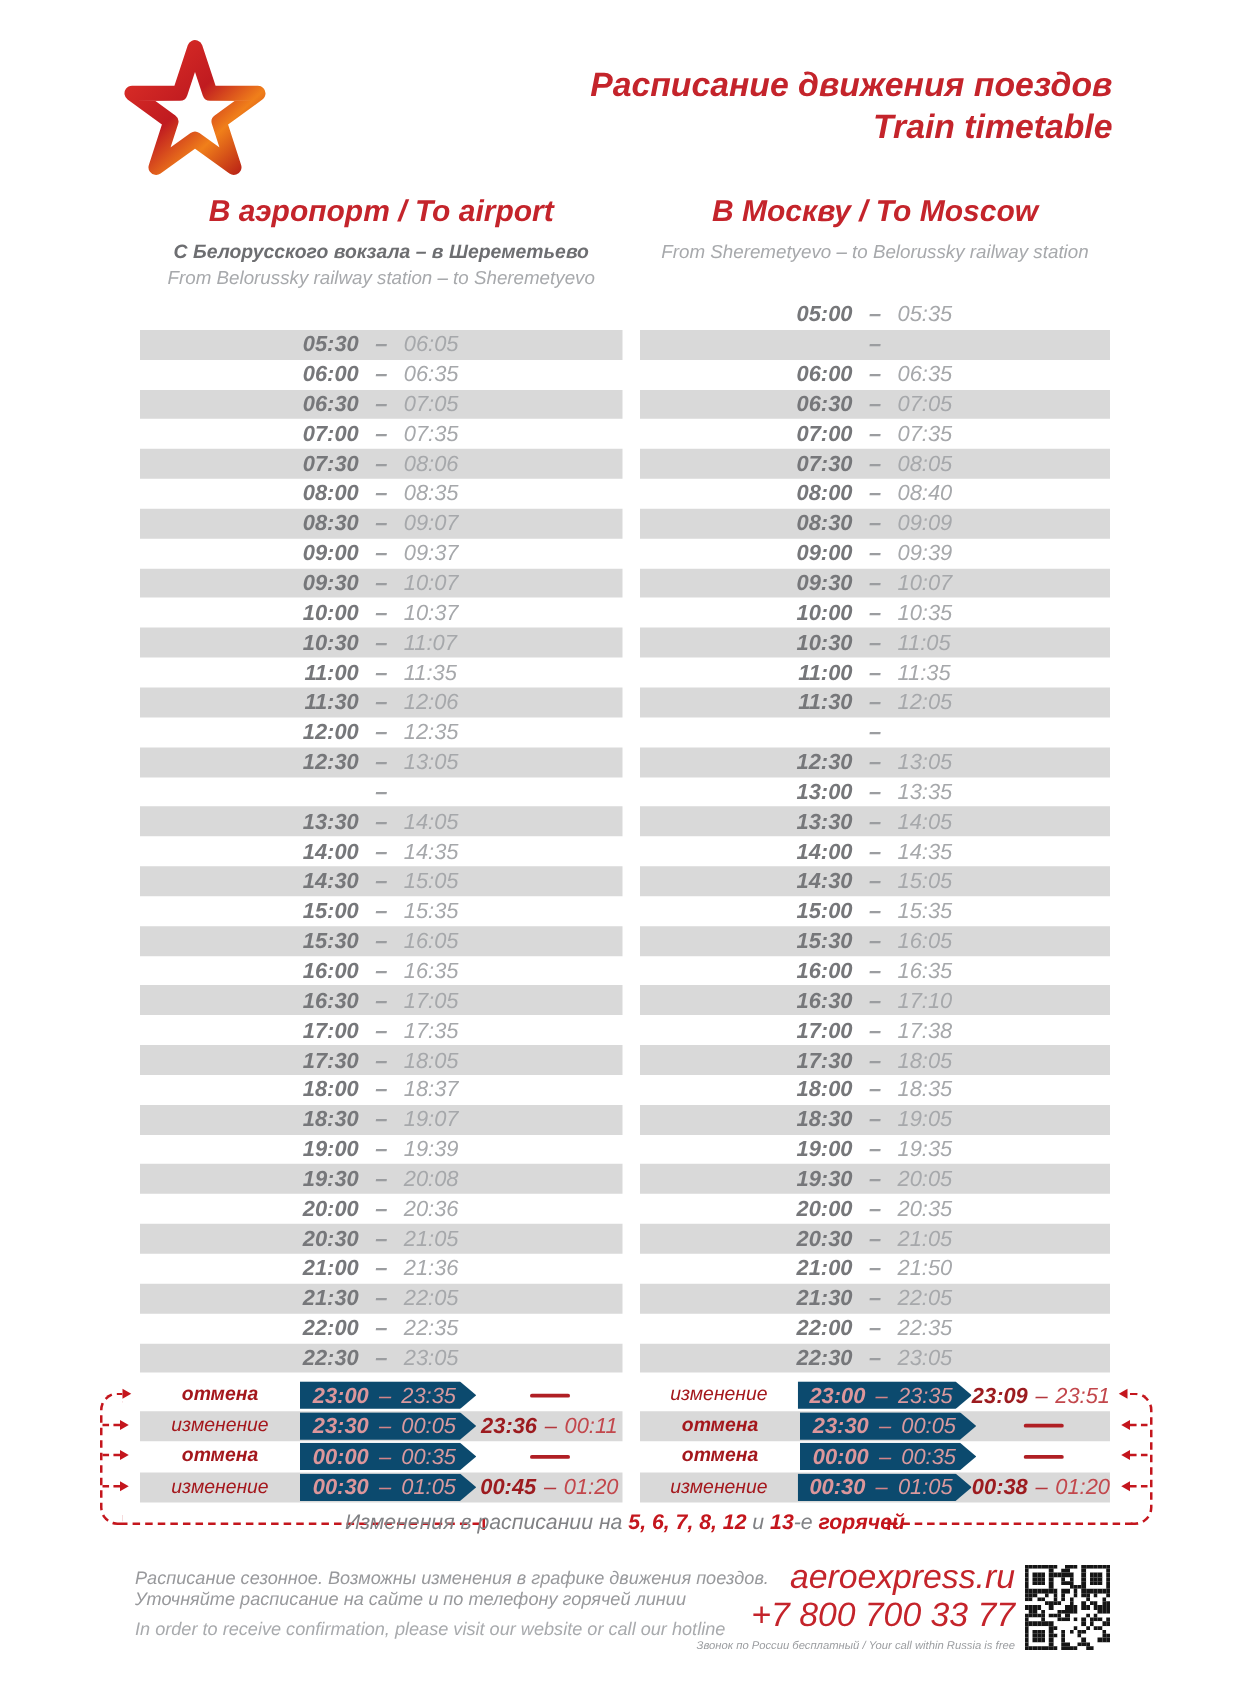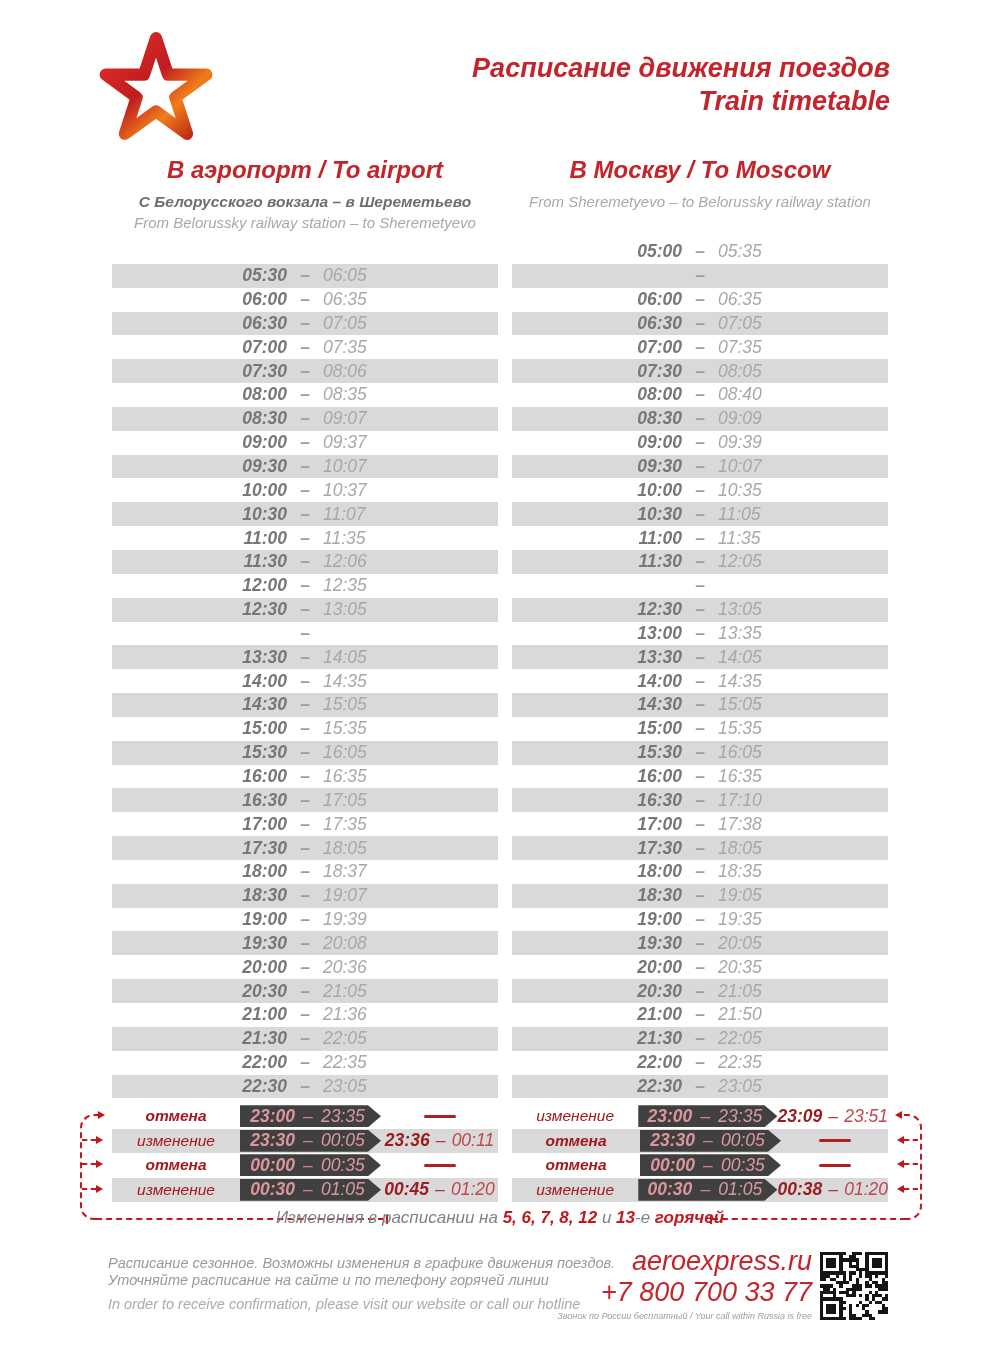--- a/index.html
+++ b/index.html
@@ -29,21 +29,21 @@
   .sep{width:36px;text-align:center;color:#9b9da0;font-weight:bold;}
   .arr{width:150px;text-align:left;color:#a6a8ab;}
   .dash-only{color:#9b9da0;font-weight:bold;}
   
   .spcol{position:absolute;top:1104px;}
   .spcol-l{left:112px;width:386px;}
   .spcol-r{left:512px;width:376px;}
   .sp-row{height:24.5px;display:flex;align-items:center;font-style:italic;}
   .sp-label{width:128px;text-align:center;font-size:15.5px;color:#a4171c;}
   .sp-label.b{font-weight:bold;}
-  .sp-box{width:141px;height:22px;background:#404040;display:flex;align-items:center;
+  .sp-box{width:141px;height:22px;background:#0c4a6e;display:flex;align-items:center;
           justify-content:center;font-size:17.5px;
           clip-path:polygon(0 0,calc(100% - 13px) 0,100% 50%,calc(100% - 13px) 100%,0 100%);
           padding-right:6px;box-sizing:border-box;}
   .bd{color:#dc969b;font-weight:bold;font-style:italic;}
   .bsep{width:26px;text-align:center;color:#d08489;}
   .ba{color:#d8999e;}
   .sp-new{flex:1;display:flex;align-items:center;justify-content:center;font-size:17.5px;}
   .nd{color:#9c1b1f;font-weight:bold;font-style:italic;}
   .nsep{width:22px;text-align:center;color:#b4383d;}
   .na{color:#c2474c;}

